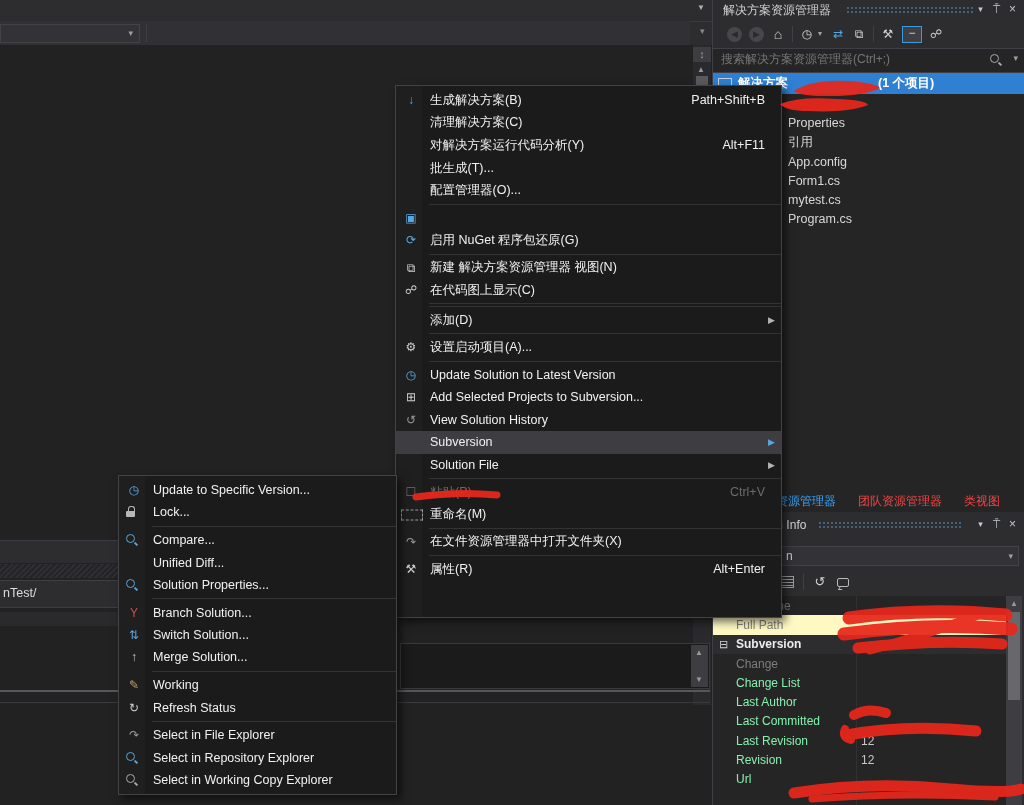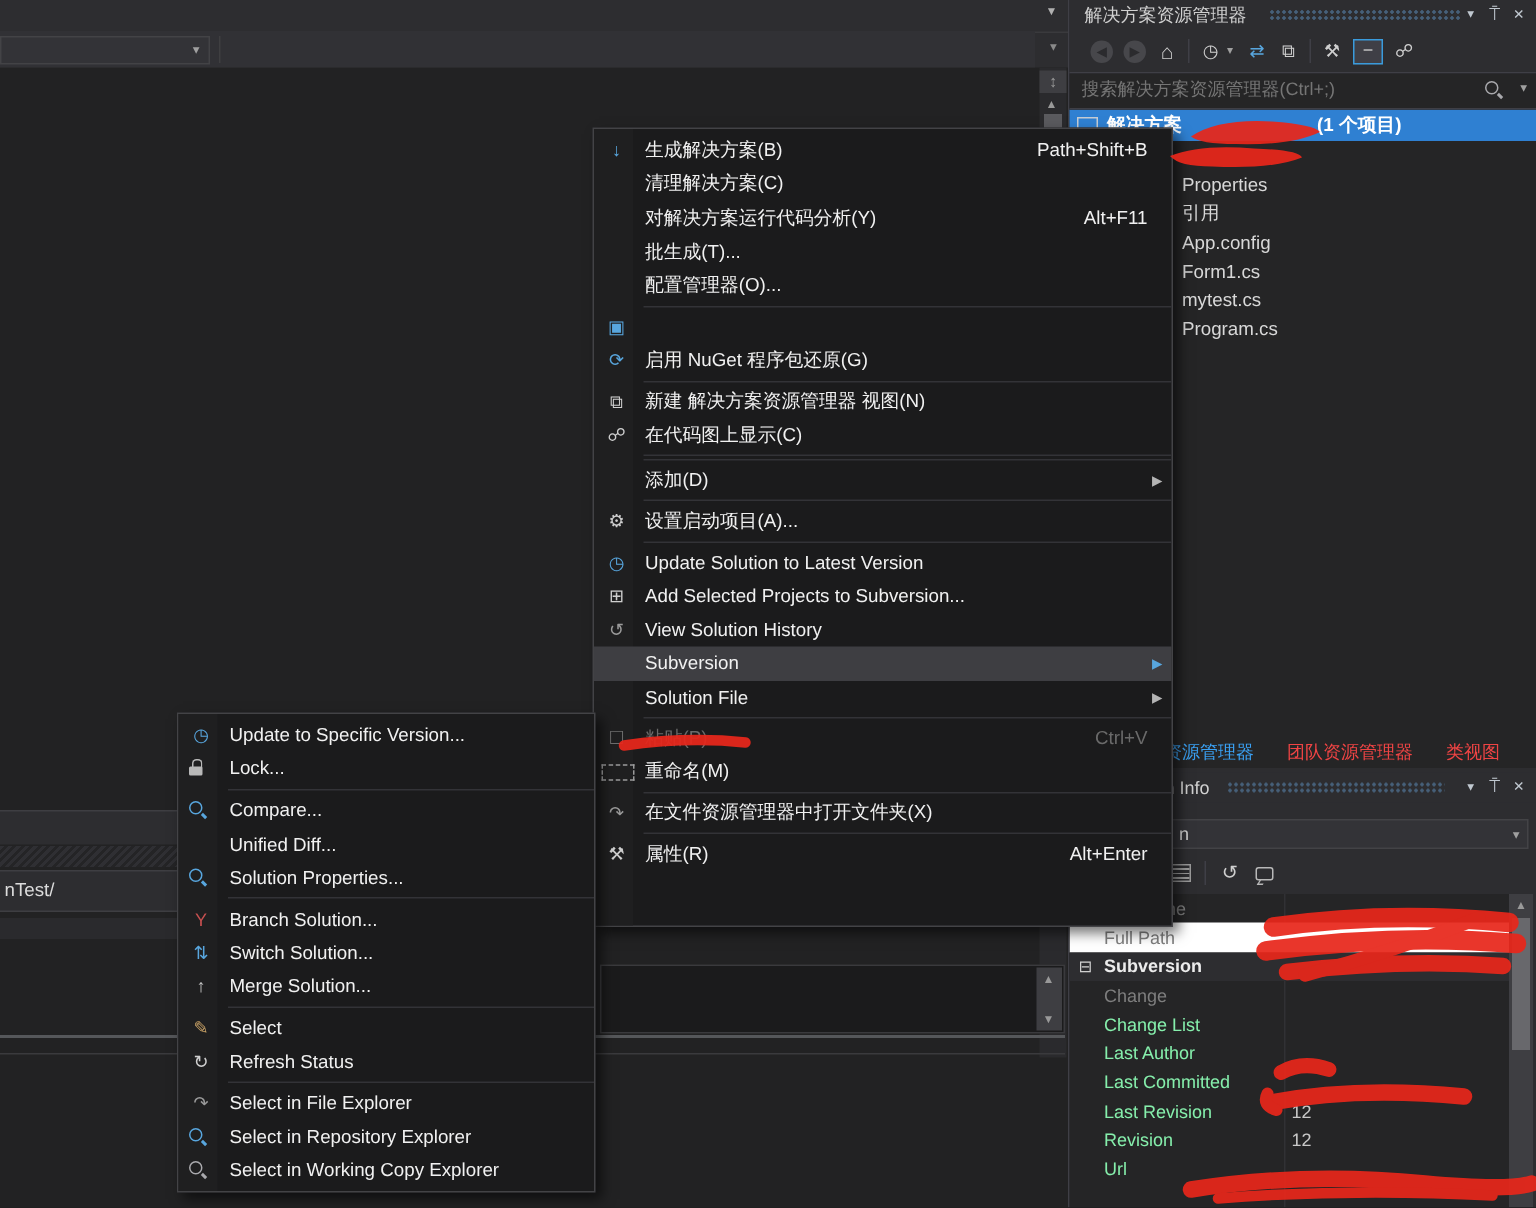--- a/index.html
+++ b/index.html
@@ -60,21 +60,21 @@
   #info-panel{left:712px;top:512px;width:312px;height:293px;background:#2d2d30;border-left:1px solid #3f3f46;box-sizing:border-box;z-index:1;}
   .combo{position:absolute;left:3px;top:34px;width:303px;height:20px;background:#333337;border:1px solid #434346;box-sizing:border-box;color:#d0d0d0;}
   .combo .val{position:absolute;left:69px;top:2px;}
   .combo .dd{position:absolute;right:5px;top:4px;font-size:9px;color:#a0a0a0;}
   .itoolbar{position:absolute;left:0;top:58px;width:312px;height:24px;display:flex;align-items:center;gap:9px;padding-left:68px;box-sizing:border-box;}
   #props-grid{position:absolute;left:0;top:84px;width:294px;height:209px;background:#252526;overflow:hidden;}
   .grow{position:relative;height:19.3px;display:flex;align-items:center;}
   .grow .glabel{position:absolute;left:23px;color:#86efac;}
   .grow .gvalue{position:absolute;left:148px;color:#c8c8c8;}
   .grow.muted .glabel{color:#7e7e7e;}
-  .grow.selrow{background:#ffffff;text-decoration:underline;}
+  .grow.selrow{background:#fef9c3;text-decoration:underline;}
   .grow.cat{background:#2d2d30;} .grow.cat .glabel{font-weight:bold;color:#ececec;}
   .grow .exp{position:absolute;left:6px;font-size:11px;color:#cfcfcf;}
   .gridline{position:absolute;left:143px;top:0;bottom:0;width:1px;background:#313134;}
   .vscroll{position:absolute;right:2px;top:84px;width:16px;height:209px;background:#3e3e42;}
   .vscroll .thumb{position:absolute;left:2px;top:16px;width:12px;height:88px;background:#68686c;}
   .sarrow{position:absolute;left:0;width:16px;text-align:center;font-size:8px;color:#999;}
   
   .hatch{background:repeating-linear-gradient(135deg,#2f2f33 0 2px,#242426 2px 4px);}
   #red-overlay{position:absolute;left:0;top:0;z-index:20;pointer-events:none;}
 </style>
@@ -366,21 +366,21 @@
         <span class="gut ic blue">⇅</span>
         <span>Switch Solution...</span>
       </div>
       <div class="mi">
         <span class="gut ic">↑</span>
         <span>Merge Solution...</span>
       </div>
       <div class="msep"></div>
       <div class="mi">
         <span class="gut ic tan">✎</span>
-        <span>Select</span>
+        <span>Working</span>
       </div>
       <div class="mi">
         <span class="gut ic">↻</span>
         <span>Refresh Status</span>
       </div>
       <div class="msep"></div>
       <div class="mi">
         <span class="gut ic dim">↷</span>
         <span>Select in File Explorer</span>
       </div>

